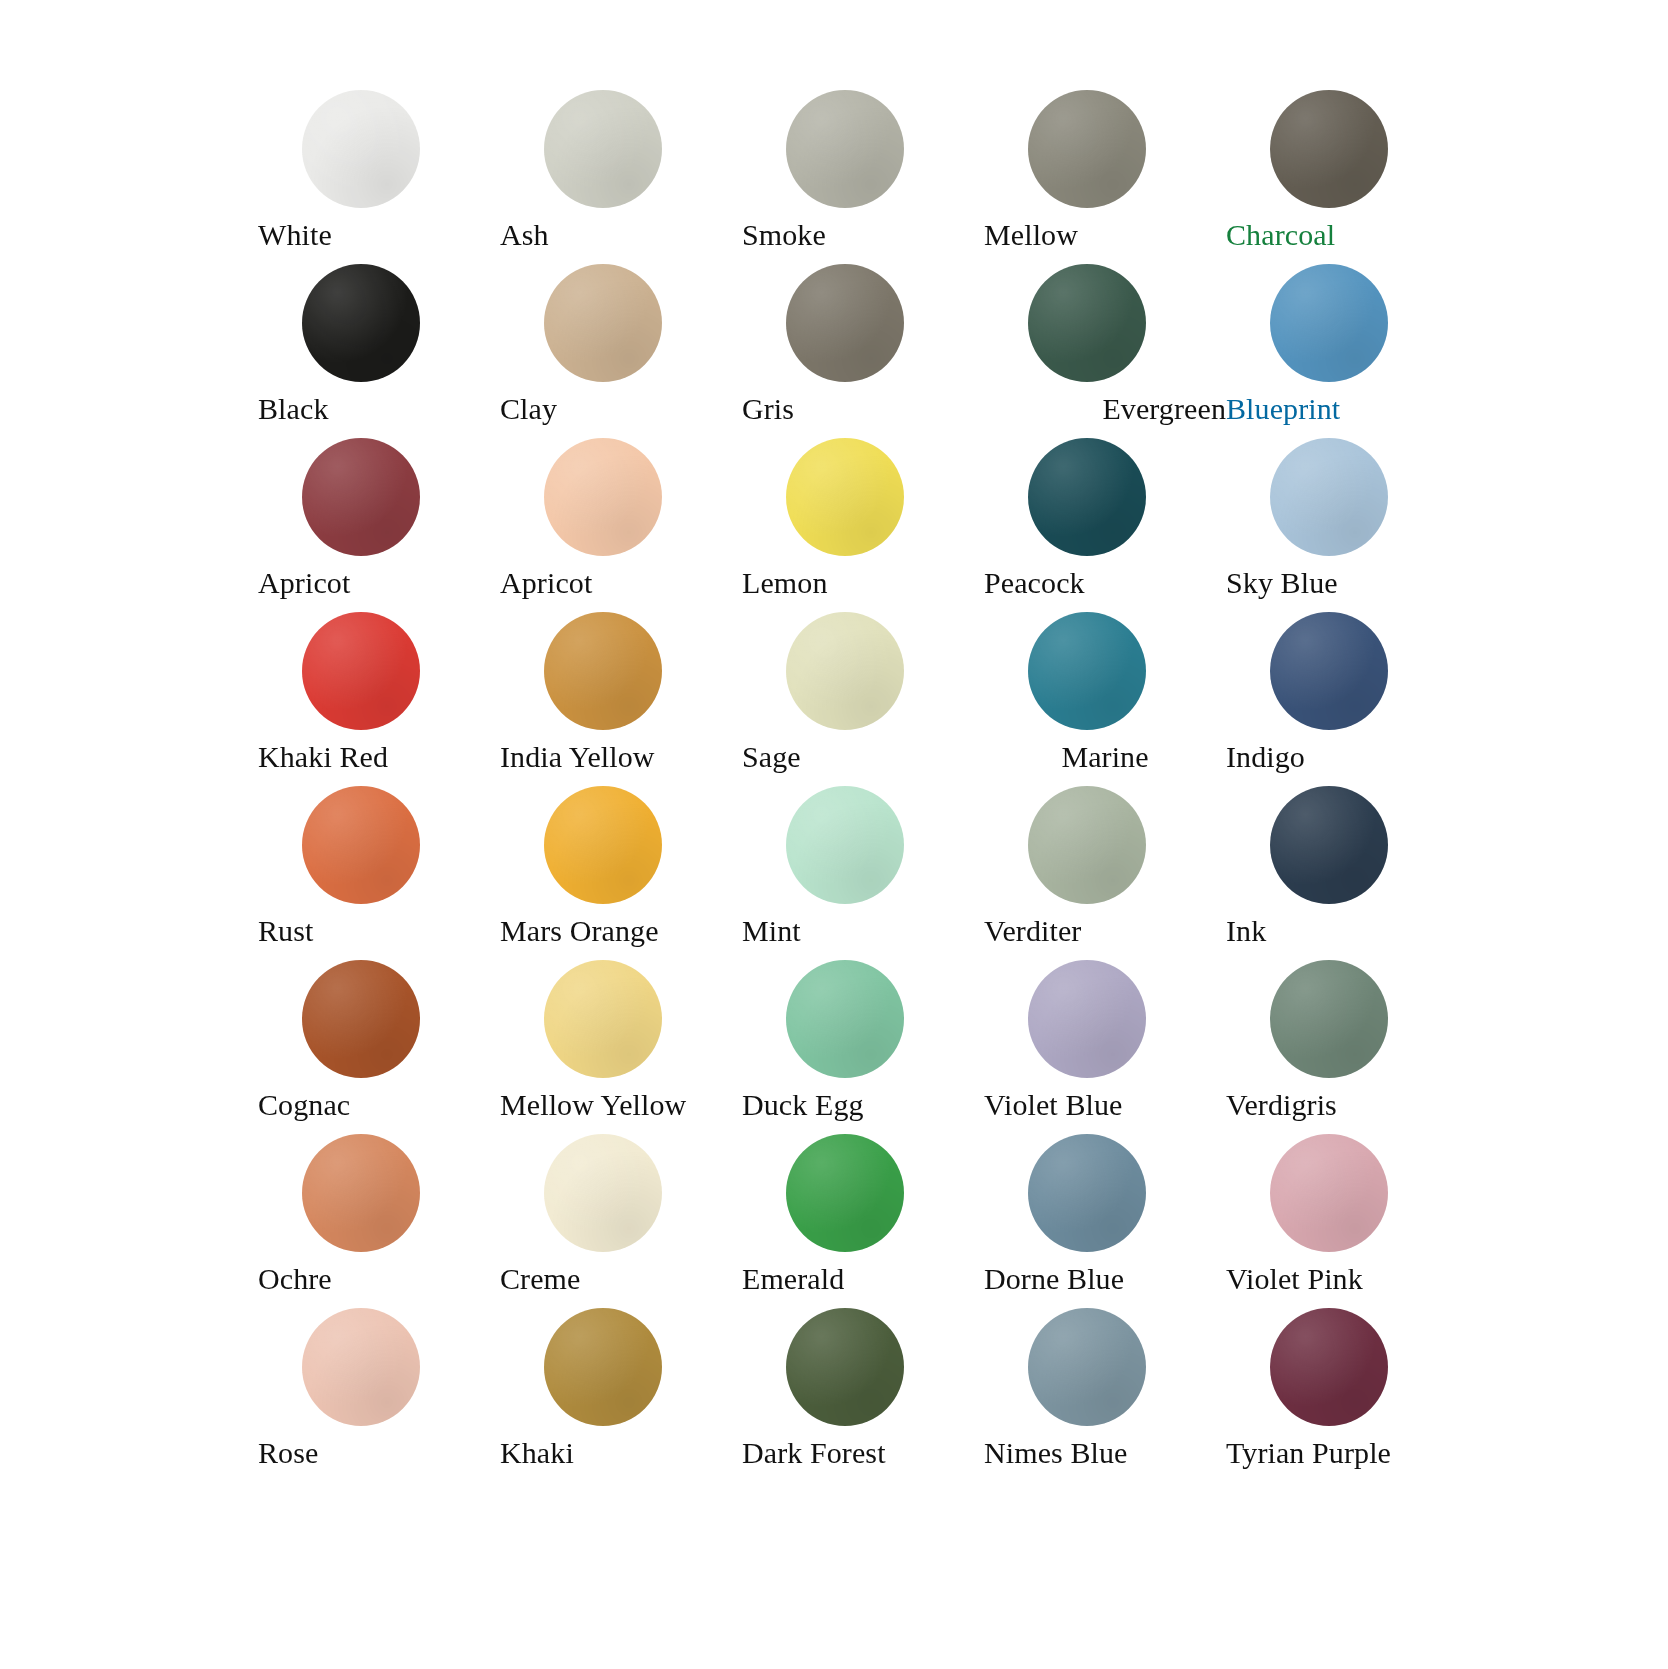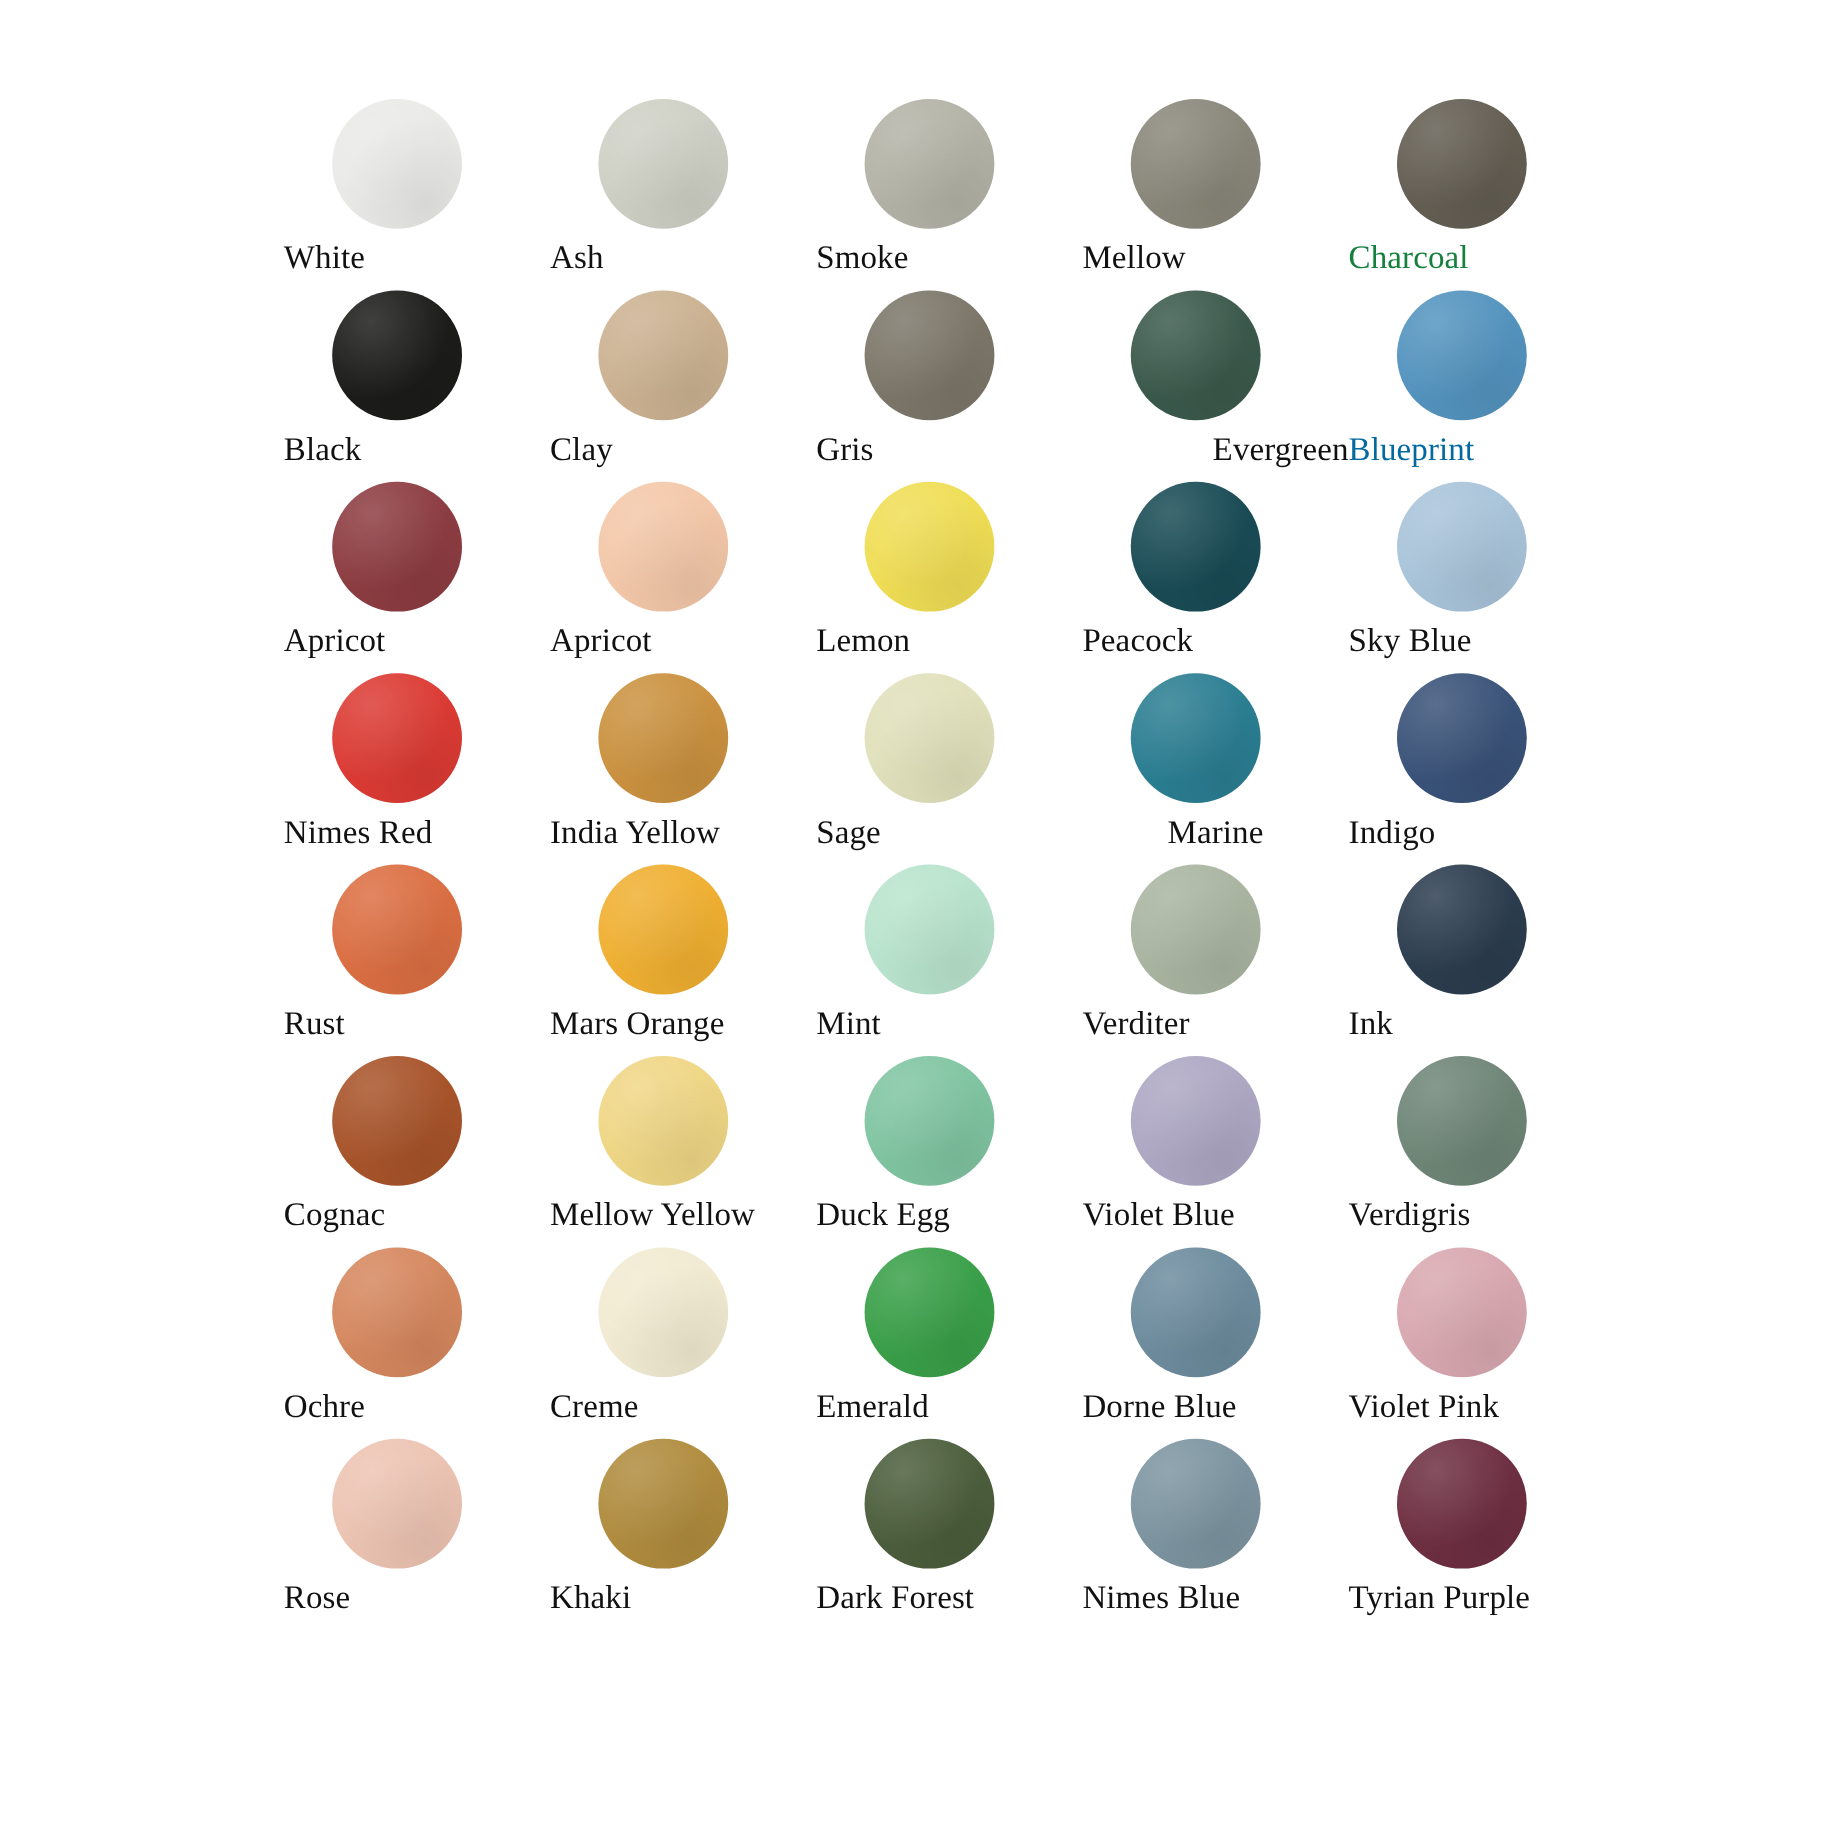--- a/index.html
+++ b/index.html
@@ -172,21 +172,21 @@
       <div class="swatch-cell">
     <div class="swatch-dot-wrap">
       <div class="swatch-dot" style="background-color: rgb(169, 196, 218);"></div>
     </div>
     <div class="swatch-label" style="color: rgb(17, 17, 17);">Sky Blue</div>
   </div>
       <div class="swatch-cell">
     <div class="swatch-dot-wrap">
       <div class="swatch-dot" style="background-color: rgb(220, 59, 52);"></div>
     </div>
-    <div class="swatch-label" style="color: rgb(17, 17, 17);">Nimes Red</div>
+    <div class="swatch-label" style="color: rgb(17, 17, 17);">Khaki Red</div>
   </div>
       <div class="swatch-cell">
     <div class="swatch-dot-wrap">
       <div class="swatch-dot" style="background-color: rgb(203, 146, 64);"></div>
     </div>
     <div class="swatch-label" style="color: rgb(17, 17, 17);">India Yellow</div>
   </div>
       <div class="swatch-cell">
     <div class="swatch-dot-wrap">
       <div class="swatch-dot" style="background-color: rgb(225, 225, 188);"></div>

